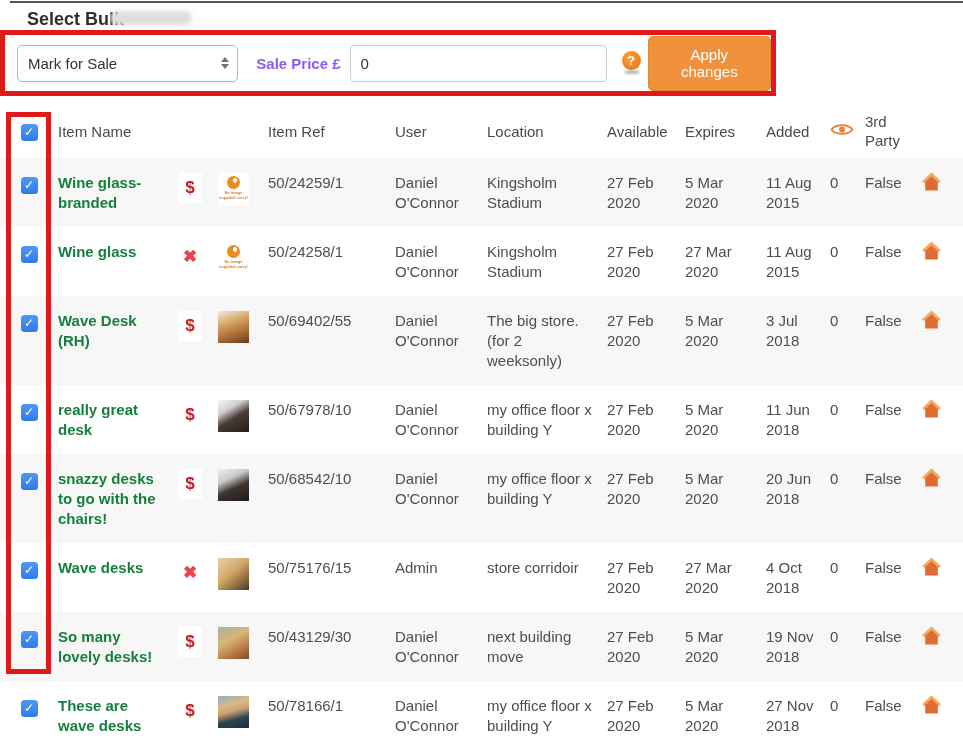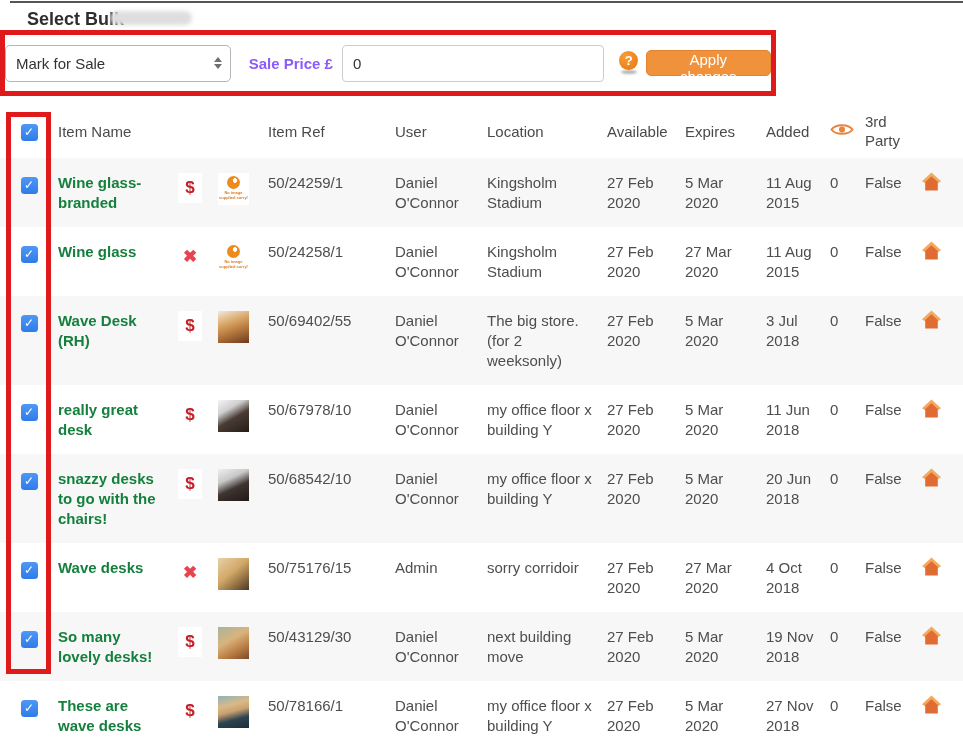--- a/index.html
+++ b/index.html
@@ -5,37 +5,37 @@
   * { margin:0; padding:0; box-sizing:border-box; }
   html,body { width:963px; height:755px; overflow:hidden; background:#fff;
     font-family:"Liberation Sans", sans-serif; color:#4e4e4e; }
   .top-rule { position:absolute; left:10px; top:1px; width:953px; height:2px; background:#555; }
   .select-bulk { position:absolute; left:27px; top:9px; font-size:18px; font-weight:bold; color:#2e2e2e; }
   .redaction { position:absolute; left:110px; top:11px; width:82px; height:14px;
     background:#dedede; border-radius:7px; filter:blur(2px); }
 
   
   .bulk-bar { position:absolute; left:0; top:30px; width:776px; height:66px;
-    border:5px solid #e01a1a; background:#fff; display:flex; align-items:center; }
+    border:5px solid #e01a1a; background:#fff; display:flex; align-items:center; padding-left:12px; }
   .action-select { width:232px; height:37px; background:#fff; border:1px solid #b6b6b6; border-radius:5px;
     display:flex; align-items:center; justify-content:space-between; padding:0 8px 0 10px;
     font-size:15px; color:#333; cursor:default; }
   .stepper { display:flex; flex-direction:column; gap:2px; align-items:center; }
   .stepper i { width:0; height:0; border-left:4px solid transparent; border-right:4px solid transparent; display:block; }
   .stepper i.up { border-bottom:5px solid #707070; }
   .stepper i.dn { border-top:5px solid #707070; }
   .price-label { font-size:15px; font-weight:bold; color:#8b5cf6; margin-left:18px; white-space:nowrap; }
   .price-input { width:270px; height:37px; margin-left:9px; border:1px solid #ccc; border-radius:4px;
     font-family:"Liberation Sans", sans-serif; font-size:15px; color:#333; padding-left:10px; background:#fff; }
   .help { margin-left:15px; position:relative; width:20px; height:24px; cursor:pointer; }
   .help .ball { width:19px; height:19px; border-radius:50%; background:radial-gradient(circle at 35% 30%, #f89c33, #e87710);
     color:#fff; font-weight:bold; font-size:13px; display:flex; align-items:center; justify-content:center; }
   .help .shadow { position:absolute; left:2px; top:19px; width:16px; height:4px; border-radius:50%;
     background:rgba(90,90,90,.45); filter:blur(1px); }
-  .apply-btn { margin-left:7px; height:26px; padding:0 14px; background:#f0913c; border:1px solid #e58430;
+  .apply-btn { margin-left:7px; height:55px; padding:0 14px; background:#f0913c; border:1px solid #e58430;
     border-radius:5px; color:#fff; font-size:15px; font-family:"Liberation Sans", sans-serif; cursor:pointer; }
 
   
   .grid-wrap { position:absolute; left:0; top:104px; width:963px; }
   table { width:963px; border-collapse:collapse; table-layout:fixed; }
   th { text-align:left; font-weight:normal; font-size:15px; color:#4a4a4a; height:54px;
     vertical-align:middle; padding:4px 10px 4px 0; line-height:19px; }
   th.c-check, td.c-check { text-align:center; padding-right:0; }
   td { vertical-align:top; font-size:15px; line-height:20px; color:#4e4e4e; padding:15px 12px 14px 0; }
   tr.stripe { background:#f7f7f7; }
@@ -285,21 +285,21 @@
       <span class="sale-chip cross">✖</span>
     </td>
     <td>
       <div class="thumb thumb-desk-scene">
         
         
       </div>
     </td>
     <td>50/75176/15</td>
     <td>Admin</td>
-    <td>sorry corridoir</td>
+    <td>store corridoir</td>
     <td>27 Feb 2020</td>
     <td>27 Mar 2020</td>
     <td class="c-added">4 Oct 2018</td>
     <td>0</td>
     <td>False</td>
     <td class="c-home">
       <svg width="23" height="21" viewBox="0 0 24 22">
         <path d="M2 10.8 L12 1.6 L22 10.8 L18.6 12.8 L12 6.6 L5.4 12.8 Z" fill="#f4a95c"></path>
         <path d="M5.4 11.4 L12 5.4 L18.6 11.4 L18.6 20.4 L5.4 20.4 Z" fill="#e06b33"></path>
       </svg>

